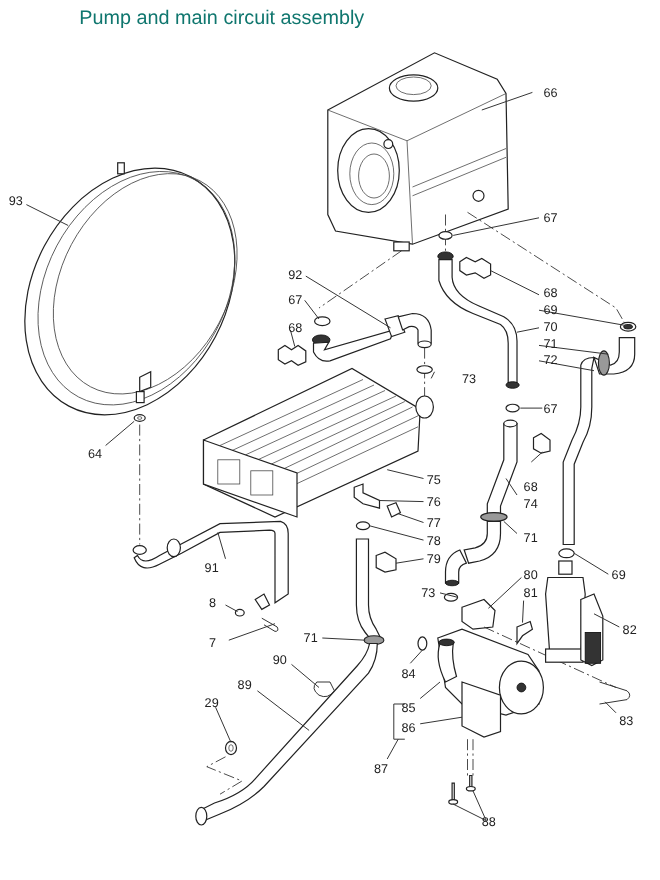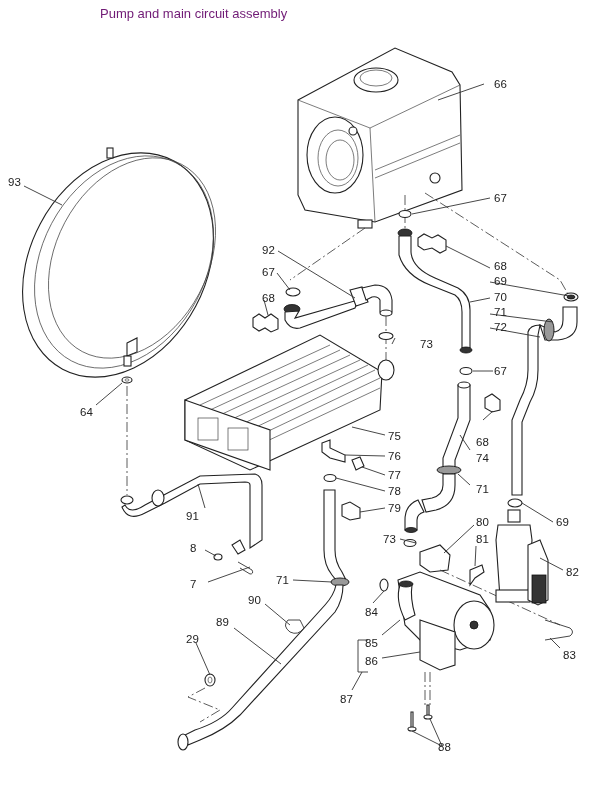--- a/index.html
+++ b/index.html
@@ -1,18 +1,18 @@
 <!DOCTYPE html>
 <html><head>
 <meta charset="utf-8">
 <style>
   html, body { margin: 0; padding: 0; background: #ffffff; }
   body { width: 600px; height: 800px; position: relative; overflow: hidden;
          font-family: "Liberation Sans", sans-serif; }
-  #title { position: absolute; left: 72px; top: 6px; font-size: 13px; color: #701a75; margin-left: 28px; }
+  #title { position: absolute; left: 72px; top: 6px; font-size: 18px; color: #0f766e; }
   svg { position: absolute; left: 0; top: 0; }
   .lbl { font-family: "Liberation Sans", sans-serif; font-size: 11.5px; fill: #222; }
   .ln { stroke: #333; stroke-width: 0.9; fill: none; }
   .part { stroke: #222; stroke-width: 1.1; fill: #fff; }
   .thin { stroke: #444; stroke-width: 0.7; fill: none; }
   .dash { stroke: #333; stroke-width: 0.8; fill: none; stroke-dasharray: 10 3 2 3; }
   .dark { fill: #333; stroke: #111; stroke-width: 0.8; }
   .gasket { fill: #999; stroke: #222; stroke-width: 1; }
 </style>
 </head>

